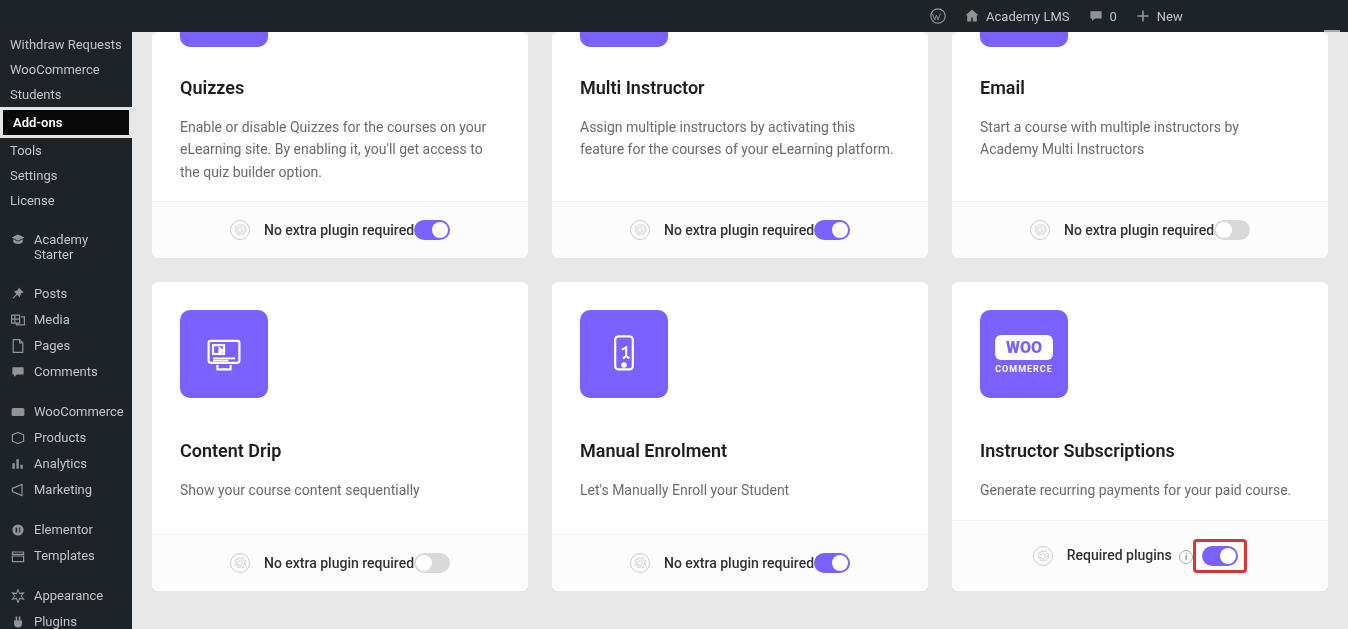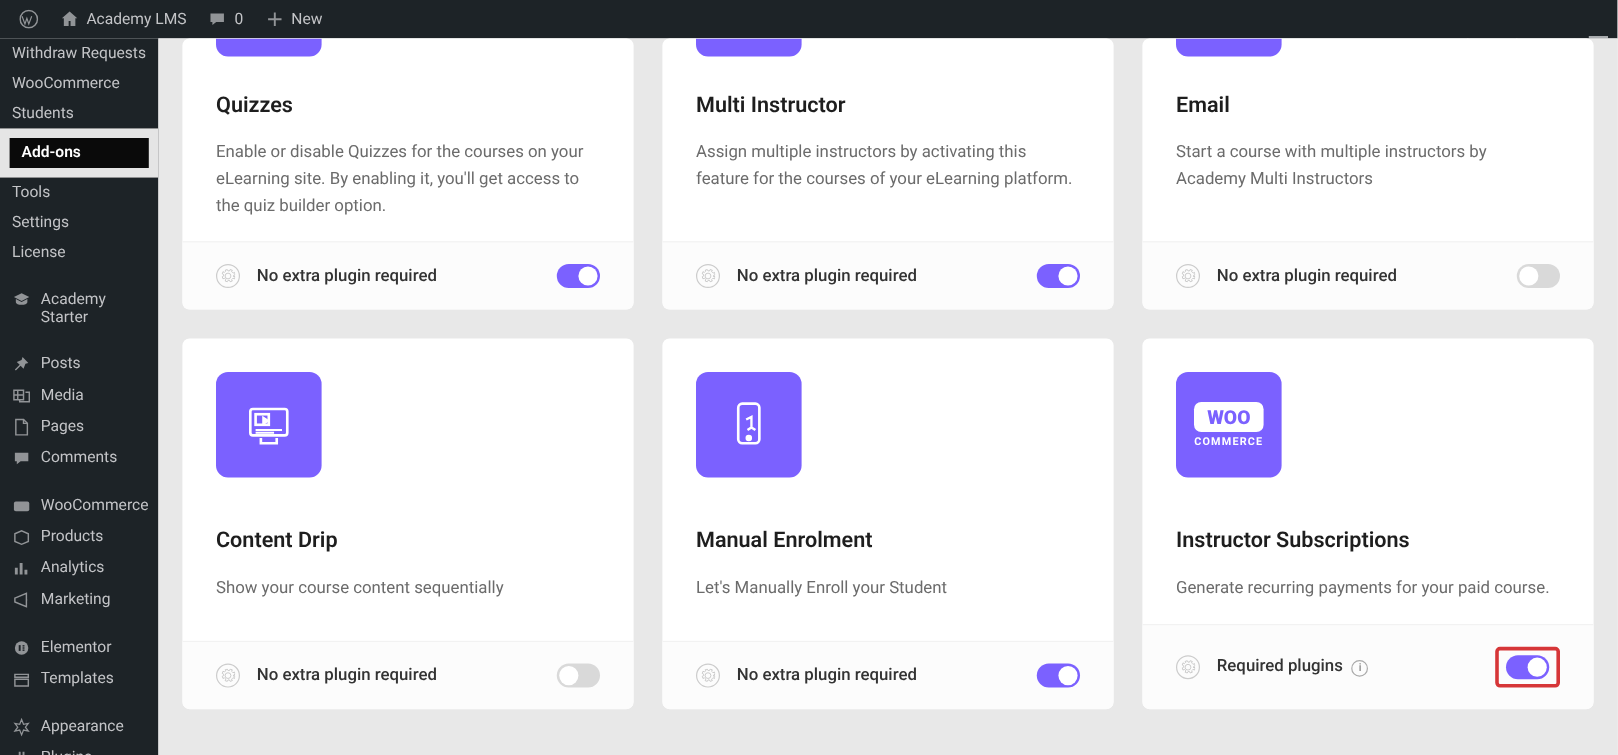--- a/index.html
+++ b/index.html
@@ -1,44 +1,44 @@
 <!DOCTYPE html>
 <html><head>
   <meta charset="utf-8">
   <style>
     * { margin: 0; padding: 0; box-sizing: border-box; }
     body { font-family: -apple-system, BlinkMacSystemFont, "Segoe UI", Roboto, sans-serif; background: #f0f0f1; overflow-x: hidden; width: 1348px; }
     
     
-    .admin-bar { background: #1d2327; height: 32px; display: flex; align-items: center; justify-content: space-between; padding: 0 8px; color: #c3c4c7; font-size: 13px; }
+    .admin-bar { background: #1d2327; height: 32px; display: flex; align-items: center; justify-content: flex-end; padding: 0 8px; color: #c3c4c7; font-size: 13px; }
     .admin-bar-left { display: flex; align-items: center; gap: 2px; }
     .admin-bar-item { display: flex; align-items: center; gap: 6px; padding: 0 8px; height: 32px; cursor: pointer; }
     .admin-bar-right { display: flex; align-items: center; gap: 8px; margin-top: 44px; }
     .user-avatar { width: 16px; height: 16px; background: #a7aaad; display: inline-block; }
     
     
     .wrapper { display: flex; }
     .sidebar { width: 132px; background: #1d2327; min-height: calc(629px - 32px); color: #c3c4c7; font-size: 13px; overflow: hidden; }
     .sidebar-item { padding: 5px 10px; cursor: pointer; display: flex; align-items: flex-start; gap: 8px; }
     .sidebar-sub { padding: 5px 10px; font-size: 13px; cursor: pointer; }
-    .sidebar-sub.highlighted { border: 8px solid #e5e5e5; font-weight: 600; color: #fff; background: #0a0a0a; }
+    .sidebar-sub.highlighted { border: 3px solid #e5e5e5; font-weight: 600; color: #fff; background: #0a0a0a; }
     .sidebar-separator { height: 14px; }
     .sb-icon { display: inline-flex; align-items: center; justify-content: center; width: 16px; height: 16px; opacity: 0.7; }
     
     
     .main { flex: 1; background: #e8e8e8; padding: 0 20px 20px 20px; }
     .cards-grid { display: grid; grid-template-columns: repeat(3, 1fr); gap: 24px; }
     
     .card { background: #fff; border-radius: 6px; overflow: hidden; display: flex; flex-direction: column; }
     .card-body { padding: 0 28px 18px 28px; flex: 1; }
     .card-icon-wrap { width: 88px; height: 88px; background: #7b61ff; border-radius: 10px; display: flex; align-items: center; justify-content: center; margin-bottom: 42px; }
     .card-icon-wrap.partial { border-radius: 0 0 10px 10px; height: 15px; margin-bottom: 30px; }
     .card-title { font-size: 18px; font-weight: 600; color: #1e1e1e; margin-bottom: 18px; }
     .card-desc { font-size: 14px; color: #6b6b6b; line-height: 1.6; }
-    .card-footer { border-top: 1px solid #f2f2f2; padding: 18px 28px; display: flex; align-items: center; justify-content: space-between; background: #fcfcfc; }
+    .card-footer { border-top: 1px solid #f2f2f2; padding: 18px 28px; display: flex; align-items: center; justify-content: center; background: #fcfcfc; }
     .footer-left { display: flex; align-items: center; gap: 14px; }
     .footer-icon { width: 20px; height: 20px; border: 1px solid #ccc; border-radius: 50%; display: flex; align-items: center; justify-content: center; font-size: 11px; color: #888; }
     .footer-label { font-size: 14px; color: #333; font-weight: 500; }
     .info-icon { width: 14px; height: 14px; border: 1px solid #aaa; border-radius: 50%; display: inline-flex; align-items: center; justify-content: center; font-size: 9px; color: #888; margin-left: 4px; }
     
     
     .toggle { width: 36px; height: 20px; border-radius: 20px; position: relative; cursor: pointer; transition: background 0.2s; }
     .toggle.on { background: #7b61ff; }
     .toggle.off { background: #d9d9d9; }
     .toggle-knob { position: absolute; width: 16px; height: 16px; background: #fff; border-radius: 50%; top: 2px; transition: left 0.2s; }

